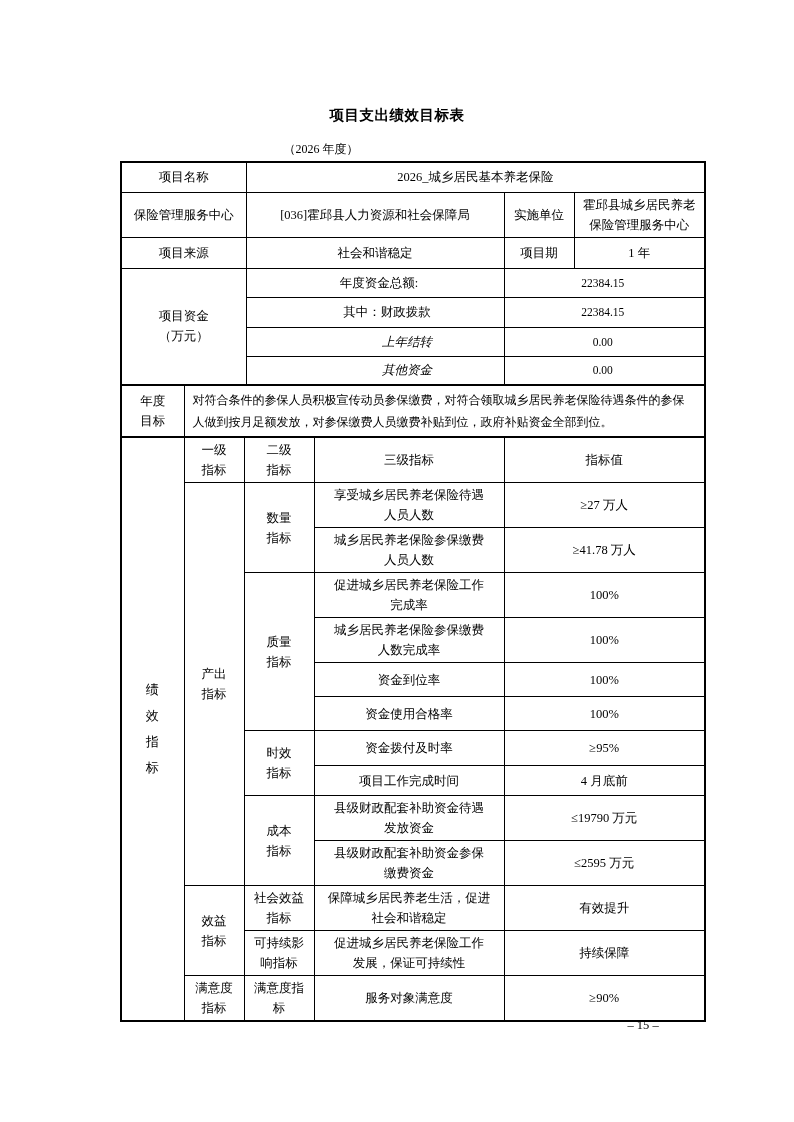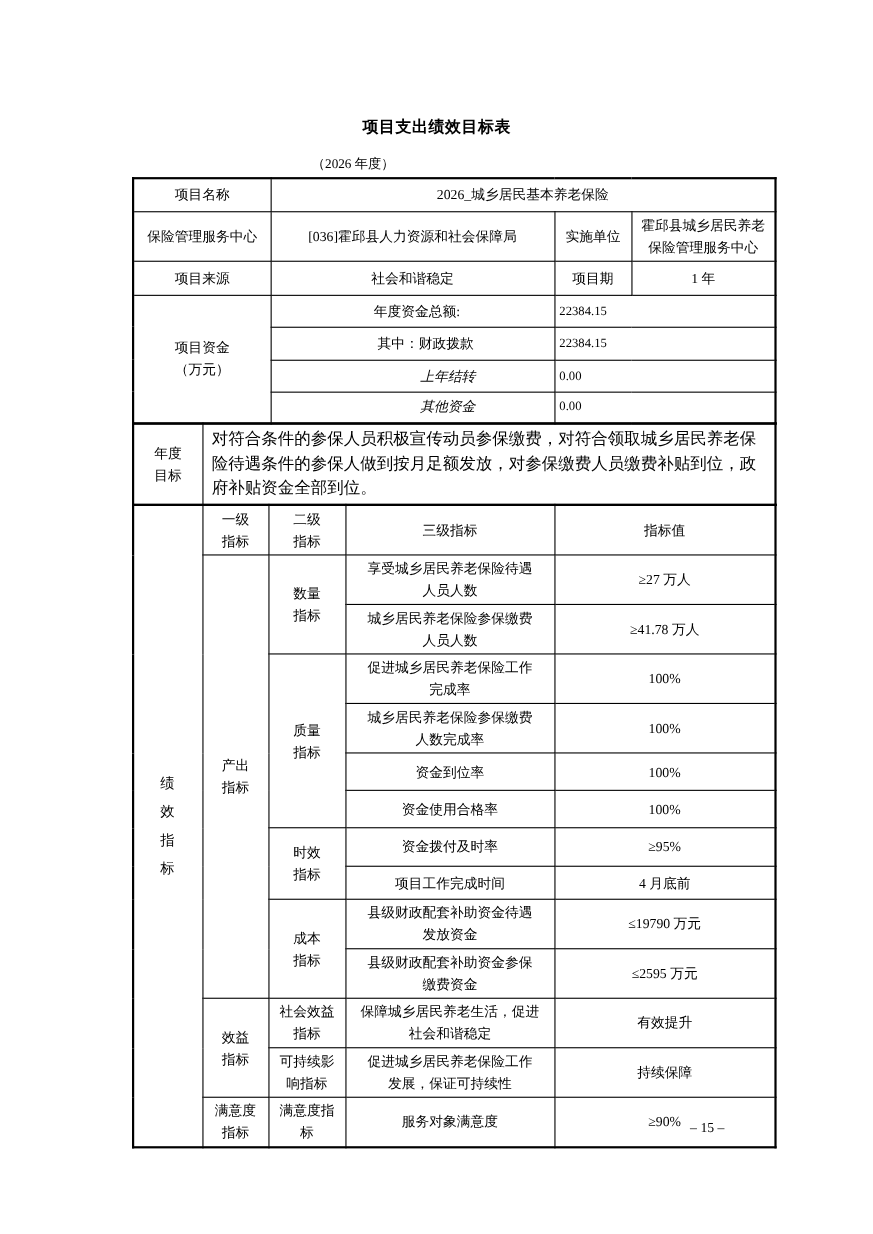--- a/index.html
+++ b/index.html
@@ -48,28 +48,28 @@
     line-height: 20px;
     padding: 2px 4px;
     white-space: pre-line;
     overflow: hidden;
   }
   td.fl { text-align: center; line-height: 18px; }
   td.f1 { padding-left: 12px; }
   td.f2 { padding-left: 28px; }
   td.f3 { padding-left: 68px; font-style: italic; }
   td.num {
-    text-align: left;
+    text-align: center;
     padding-right: 7px;
     font-size: 11.5px;
   }
   td.goal-text {
     text-align: left;
     padding: 3px 8px;
-    font-size: 15px;
+    font-size: 12px;
     line-height: 22px;
   }
   td.vlabel {
     font-size: 13px;
     line-height: 26px;
     letter-spacing: 1px;
     padding: 0;
   }
   .page-number {
     position: absolute;

